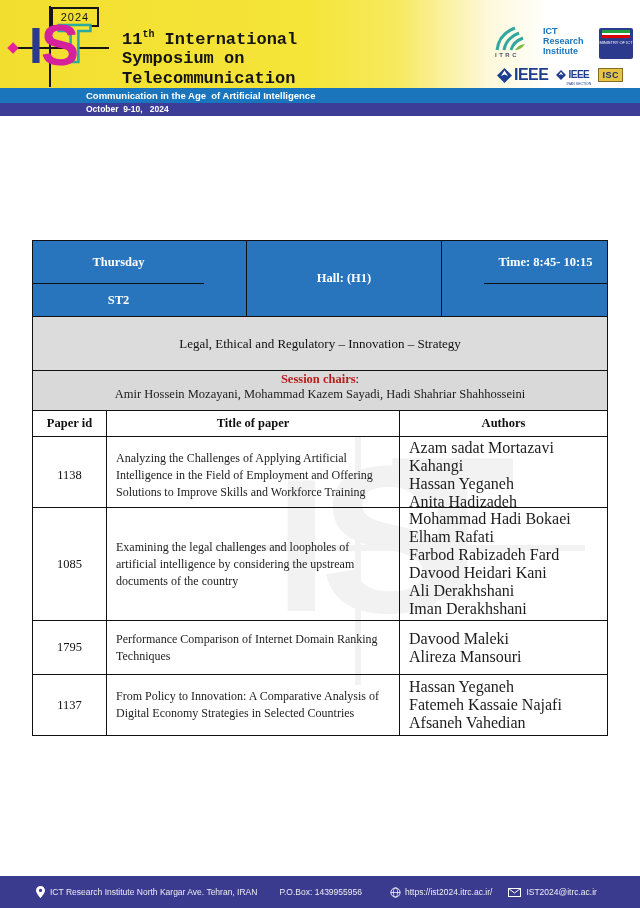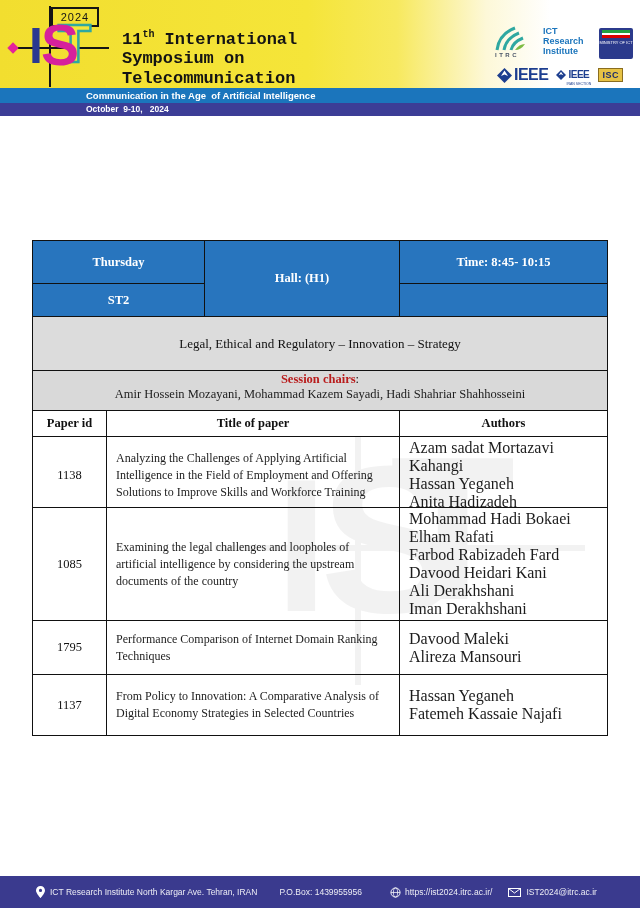--- a/index.html
+++ b/index.html
@@ -53,21 +53,21 @@
   .wm-h{position:absolute;left:0;top:150px;width:370px;height:6px;background:#333;}
   .wm-v{position:absolute;left:140px;top:0;width:6px;height:290px;background:#333;}
   .wm-lt{position:absolute;font-family:"Liberation Sans",sans-serif;font-weight:bold;line-height:1;color:#333;}
   .wm-i{left:60px;top:55px;font-size:190px;}
   .wm-s{left:105px;top:40px;font-size:210px;}
   .wm-t{left:175px;top:30px;font-size:205px;}
 
   
   .session-table{position:absolute;left:32px;top:240px;width:574px;border:1.5px solid #111;}
   .blue-head{display:grid;grid-template-columns:171px 196px 1fr;height:75px;background:#2875BE;
-    color:#fff;font-weight:bold;font-size:12.5px;}
+    color:#fff;font-weight:bold;font-size:12.5px;gap:42px;}
   .bh-col{display:grid;grid-template-rows:43px 1fr;}
   .bh-cell{display:flex;align-items:center;justify-content:center;}
   .bh-col .bh-cell:first-child{border-bottom:1.5px solid #111;}
   .bh-hall{display:flex;align-items:center;justify-content:center;
     border-left:1.5px solid #111;border-right:1.5px solid #111;}
   .track-row{height:53px;background:#DCDCDC;border-top:1.5px solid #111;display:flex;align-items:center;
     justify-content:center;font-weight:normal;font-size:13px;}
   .chairs-row{height:40px;background:#D9D9D9;border-top:1.5px solid #111;text-align:center;
     font-size:12.5px;padding-top:1px;box-sizing:border-box;}
   .chairs-label{color:#b91c1c;font-weight:bold;}
@@ -225,20 +225,21 @@
             <div>Davood Maleki</div>
             <div>Alireza Mansouri</div>
           </div>
         </div>
         <div class="trow" style="height: 60px;">
           <div class="cell id">1137</div>
           <div class="cell title">From Policy to Innovation: A Comparative Analysis of Digital Economy Strategies in Selected Countries</div>
           <div class="cell authors">
             <div>Hassan Yeganeh</div>
             <div>Fatemeh Kassaie Najafi</div>
+            <div>Afsaneh Vahedian</div>
           </div>
         </div>
       </div>
   </div>
 
   <div class="footer">
     <svg class="f-pin" width="9" height="12" viewBox="0 0 9 12">
       <path d="M4.5,0 C7,0 9,2 9,4.4 C9,7.2 4.5,12 4.5,12 C4.5,12 0,7.2 0,4.4 C0,2 2,0 4.5,0 Z M4.5,2.8 A1.6,1.6 0 1,0 4.5,6 A1.6,1.6 0 1,0 4.5,2.8 Z" fill="#fff"></path>
     </svg>
     <span class="f-address">ICT Research Institute North  Kargar Ave. Tehran, IRAN</span>

